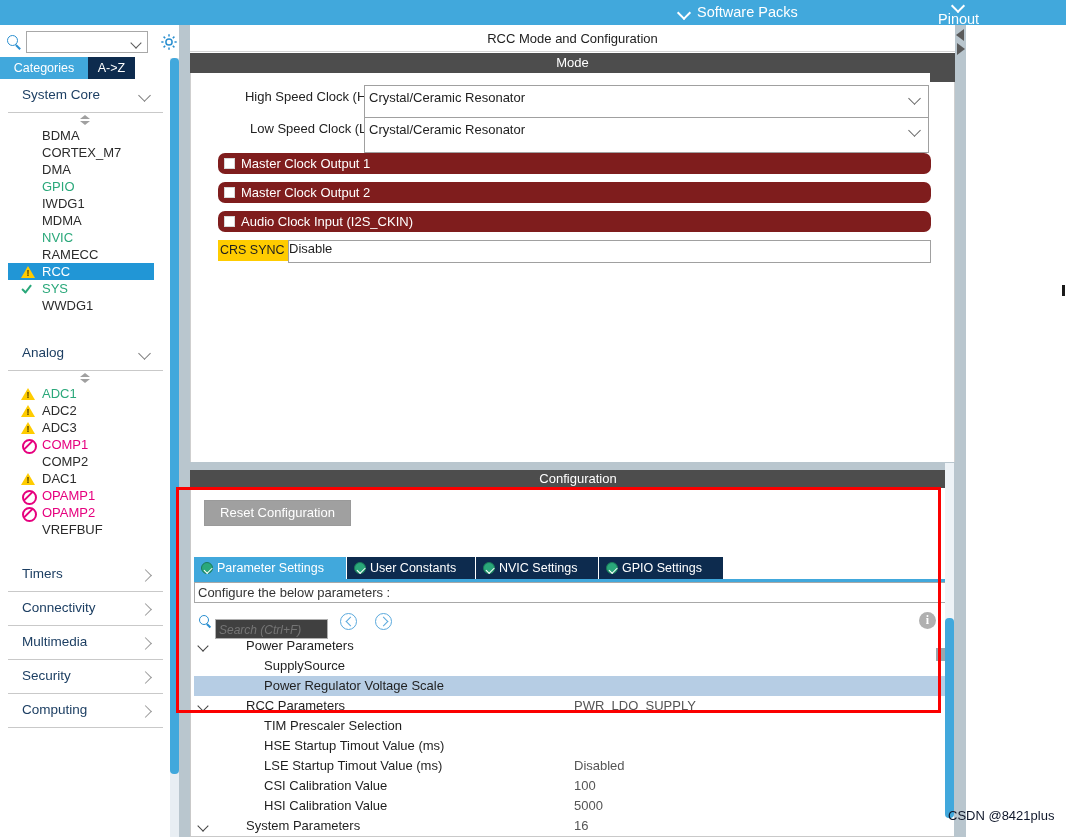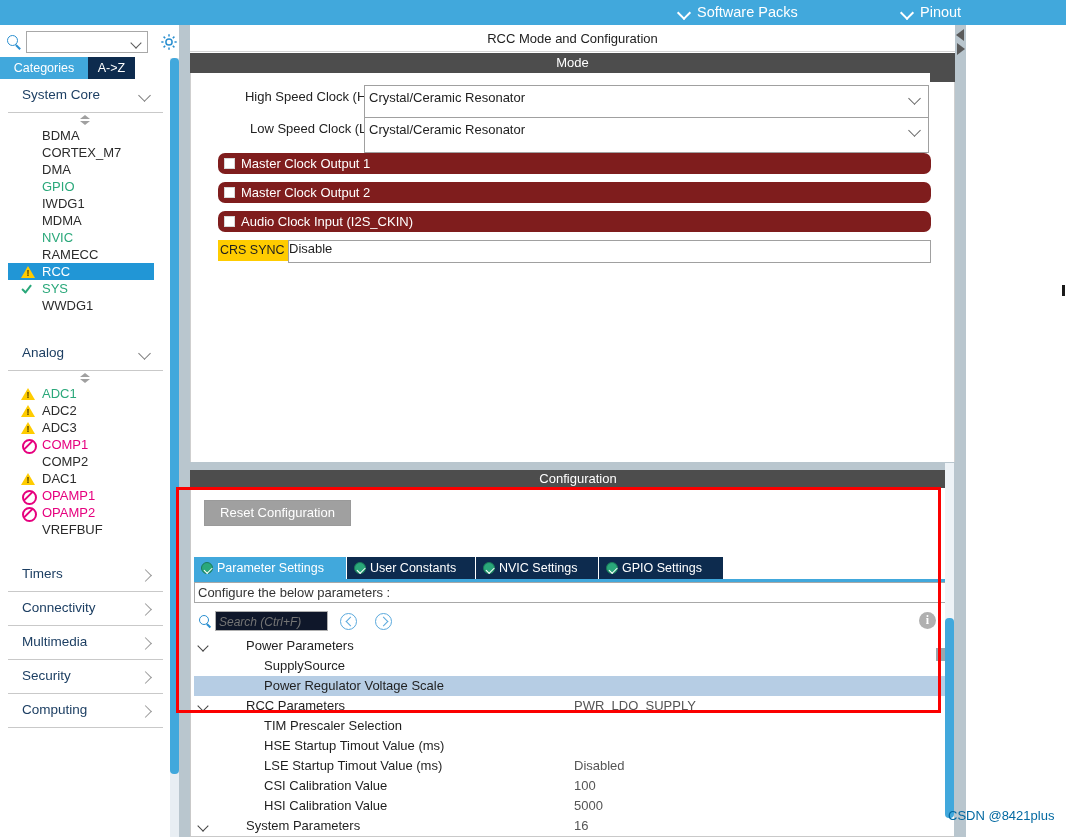--- a/index.html
+++ b/index.html
@@ -27,21 +27,21 @@
   .tb-chev {
     display: inline-block; width: 11px; height: 11px; position: relative;
   }
   .tb-chev::before {
     content: ""; position: absolute; left: 0; top: 1px;
     width: 8px; height: 8px;
     border-left: 2px solid #fff; border-bottom: 2px solid #fff;
     transform: rotate(-45deg);
   }
   #tb-software { left: 679px; }
-  #tb-pinout   { left: 902px; }
+  #tb-pinout   { left: 938px; flex-direction: column; }
 
   
   .sidebar {
     position: absolute; left: 0; top: 25px; width: 178px; height: 812px;
     background: #ffffff;
   }
   .search-row {
     position: absolute; left: 0; top: 5px; width: 178px; height: 26px;
   }
   .search-icon-box {
@@ -364,22 +364,22 @@
   .search2 .mag2::before {
     content: ""; position: absolute; left: 1px; top: 1px;
     width: 8px; height: 8px; border: 1.5px solid #2a8fd0; border-radius: 50%;
   }
   .search2 .mag2::after {
     content: ""; position: absolute; left: 9px; top: 9px;
     width: 5px; height: 1.6px; background: #2a8fd0;
     transform: rotate(45deg); transform-origin: left center;
   }
   .search2 .sfield {
-    position: absolute; left: 20px; top: 1px; width: 113px; height: 20px;
-    border: 1px solid #b0b0b0; background: #0f172a;
+    position: absolute; left: 20px; top: 9px; width: 113px; height: 20px;
+    border: 1px solid #b0b0b0; background: #404040;
   }
   .search2 .sfield input {
     position: absolute; left: 3px; top: 2px; width: 104px; height: 15px;
     border: none; outline: none; background: transparent;
     font-family: "Liberation Sans", sans-serif; font-size: 12px;
     font-style: italic; color: #999;
   }
   .nav-circ {
     position: absolute; top: 3px; width: 17px; height: 17px;
     border-radius: 50%; border: 1.4px solid #5aa9dd; cursor: pointer;
@@ -452,21 +452,21 @@
   }
 
   
   .redbox {
     position: absolute; left: 176px; top: 487px; width: 765px; height: 226px;
     border: 3px solid #fb0000; pointer-events: none;
   }
 
   .watermark {
     position: absolute; left: 948px; top: 808px;
-    font-size: 13px; color: #0369a1; white-space: nowrap;
+    font-size: 13px; color: #0f172a; white-space: nowrap;
   }
 </style>
 </head>
 <body>
 
 <div id="app">
 
   <div class="topbar">
     <div class="tb-item" id="tb-software">
       <span class="tb-chev"></span>

